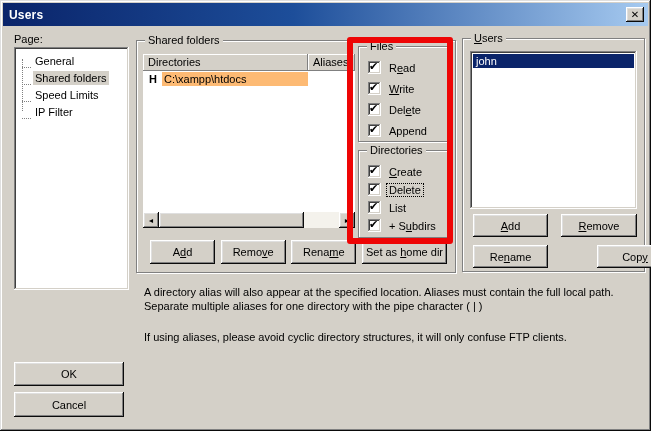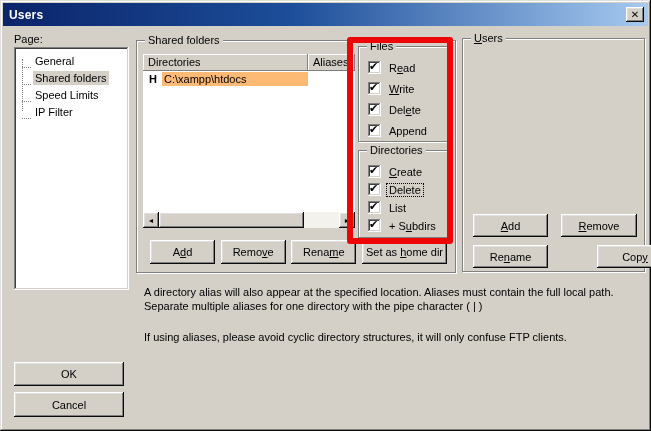--- a/index.html
+++ b/index.html
@@ -232,20 +232,23 @@
         <span class="cblabel"><span class="lbl">+ S</span><span class="lbl u">u</span><span class="lbl">bdirs</span></span>
       </div>
     </div>
   </div>
 
   <div class="annot"></div>
 
   <div class="group" style="left:462px;top:38px;width:183px;height:234px;">
     <span class="legend"><span class="lbl"></span><span class="lbl u">U</span><span class="lbl">sers</span></span>
   </div>
+  <div class="ulist sunken">
+    <div class="urow">john</div>
+  </div>
   <button class="btn ubtn" style="left:473px;top:214px;width:75px;">
       <span class="lbl"></span>
       <span class="lbl u">A</span>
       <span class="lbl">dd</span>
     </button>
   <button class="btn ubtn" style="left:561px;top:214px;width:76px;">
       <span class="lbl"></span>
       <span class="lbl u">R</span>
       <span class="lbl">emove</span>
     </button>

